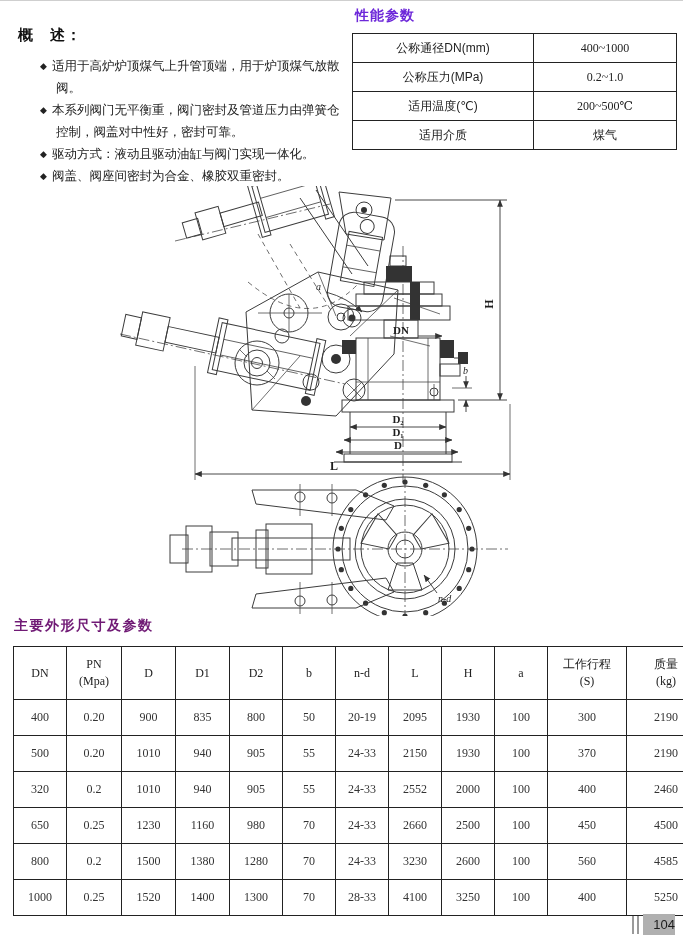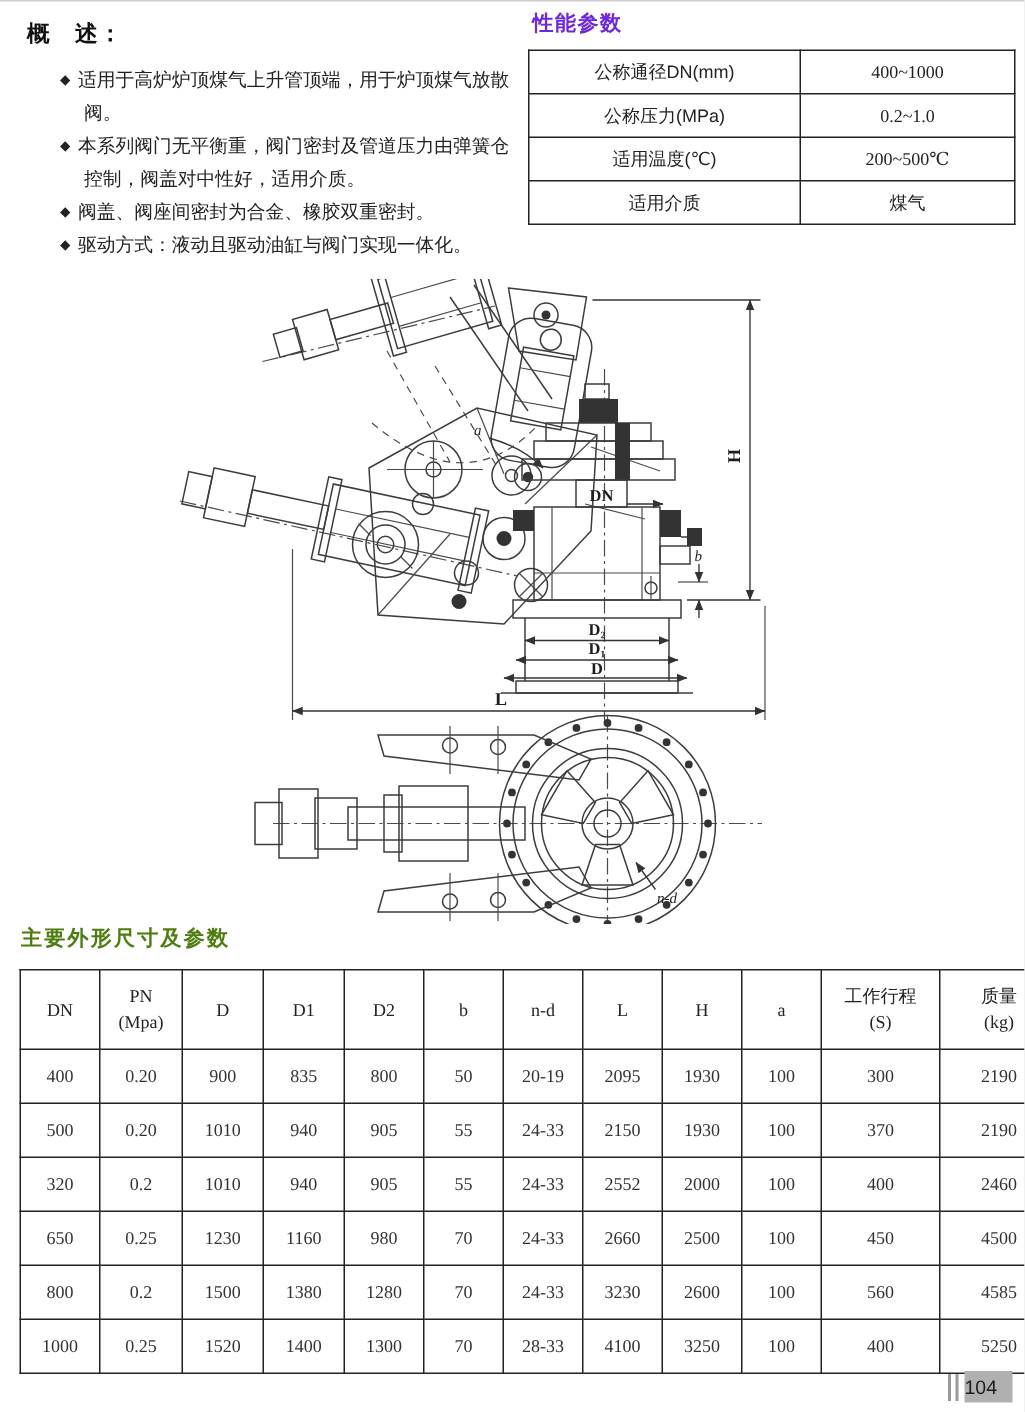--- a/index.html
+++ b/index.html
@@ -5,21 +5,21 @@
   html,body{margin:0;padding:0;background:#e8e8e8;}
   .page{
     position:relative;width:683px;height:941px;background:#ffffff;
     margin:0 auto;overflow:hidden;
     font-family:"Liberation Sans","DejaVu Sans",sans-serif;
     color:#1f1f1f;border-top:1px solid #cfcfcf;
   }
   
   .overview{position:absolute;left:18px;top:8px;width:350px;}
   .overview h2{
-    margin:4px 0 10px 0;font-size:15px;font-weight:bold;color:#111;letter-spacing:1px;
+    margin:17px 0 10px 0;font-size:15px;font-weight:bold;color:#111;letter-spacing:1px;
   }
   .overview ul{list-style:none;margin:10px;padding:0 0 0 12px;}
   .overview li{
     font-size:12.5px;line-height:22px;color:#222;
     padding-left:16px;text-indent:-16px;margin:0;
   }
   .diamond{font-size:9px;vertical-align:1px;margin-right:5px;color:#222;}
   .btext{white-space:pre-line;}
   
   .perf{position:absolute;left:352px;top:6px;width:320px;}
@@ -40,21 +40,21 @@
   .ln{stroke:#3c3c3c;fill:none;stroke-width:1;}
   .lnthin{stroke:#4a4a4a;fill:none;stroke-width:0.8;}
   .dk{fill:#333;stroke:none;}
   .cl{stroke:#4a4a4a;fill:none;stroke-width:0.8;stroke-dasharray:11 3 2 3;}
   .dsh{stroke:#4a4a4a;fill:none;stroke-width:0.8;stroke-dasharray:5 4;}
   .dim{stroke:#333;fill:none;stroke-width:0.9;}
   .lbl{font-family:"Liberation Serif","DejaVu Serif",serif;font-size:11px;fill:#1d1d1d;font-weight:bold;}
   .lblsm{font-family:"Liberation Serif","DejaVu Serif",serif;font-size:10px;fill:#1d1d1d;font-style:italic;}
   
   .dims{position:absolute;left:13px;top:616px;width:660px;}
-  .dims h2{margin:0 0 11px 1px;font-size:14px;font-weight:bold;color:#4d7c0f;letter-spacing:1.5px;}
+  .dims h2{margin:0 0 11px 1px;font-size:14px;font-weight:bold;color:#701a75;letter-spacing:1.5px;}
   .dims table{
     border-collapse:collapse;table-layout:fixed;width:656px;
     border:1.6px solid #1a1a1a;
     font-family:"Liberation Serif","DejaVu Serif",serif;
   }
   .dims th{
     border:1px solid #222;height:50px;font-weight:normal;font-size:12px;color:#222;
     text-align:center;vertical-align:middle;line-height:17px;
   }
   .dims td{
@@ -62,37 +62,37 @@
     text-align:center;vertical-align:middle;
   }
   .c0{width:50px}.c1{width:52px}.c2{width:51px}.c3{width:51px}.c4{width:50px}
   .c5{width:50px}.c6{width:50px}.c7{width:50px}.c8{width:50px}.c9{width:50px}
   .c10{width:76px}.c11{width:76px}
   
   .pagenum-wrap{position:absolute;left:632px;top:913px;height:21px;display:flex;align-items:center;}
   .bar{display:inline-block;width:2px;height:18px;background:#9a9a9a;margin-right:3px;}
   .pagebox{
     display:inline-block;width:32px;height:21px;background:#b0b0b0;color:#1c1c1c;
-    font-size:13px;line-height:21px;text-align:left;
+    font-size:13px;line-height:21px;text-align:right;
     font-family:"Liberation Sans","DejaVu Sans",sans-serif;margin-left:1px;
   }
 </style>
 </head>
 <body>
 
 <div class="page">
 
   <section class="overview">
     <h2>概　述：</h2>
     <ul>
         <li><span class="diamond">◆</span><span class="btext">适用于高炉炉顶煤气上升管顶端，用于炉顶煤气放散阀。</span></li>
         <li><span class="diamond">◆</span><span class="btext">本系列阀门无平衡重，阀门密封及管道压力由弹簧仓
-控制，阀盖对中性好，适用介质。</span></li>
+控制，阀盖对中性好，密封可靠。</span></li>
+        <li><span class="diamond">◆</span><span class="btext">驱动方式：液动且驱动油缸与阀门实现一体化。</span></li>
         <li><span class="diamond">◆</span><span class="btext">阀盖、阀座间密封为合金、橡胶双重密封。</span></li>
-        <li><span class="diamond">◆</span><span class="btext">驱动方式：液动且驱动油缸与阀门实现一体化。</span></li>
       </ul>
   </section>
 
   <section class="perf">
     <h2>性能参数</h2>
     <table>
       <tbody>
           <tr>
             <td class="plabel">公称通径DN(mm)</td>
             <td class="pvalue">400~1000</td>

